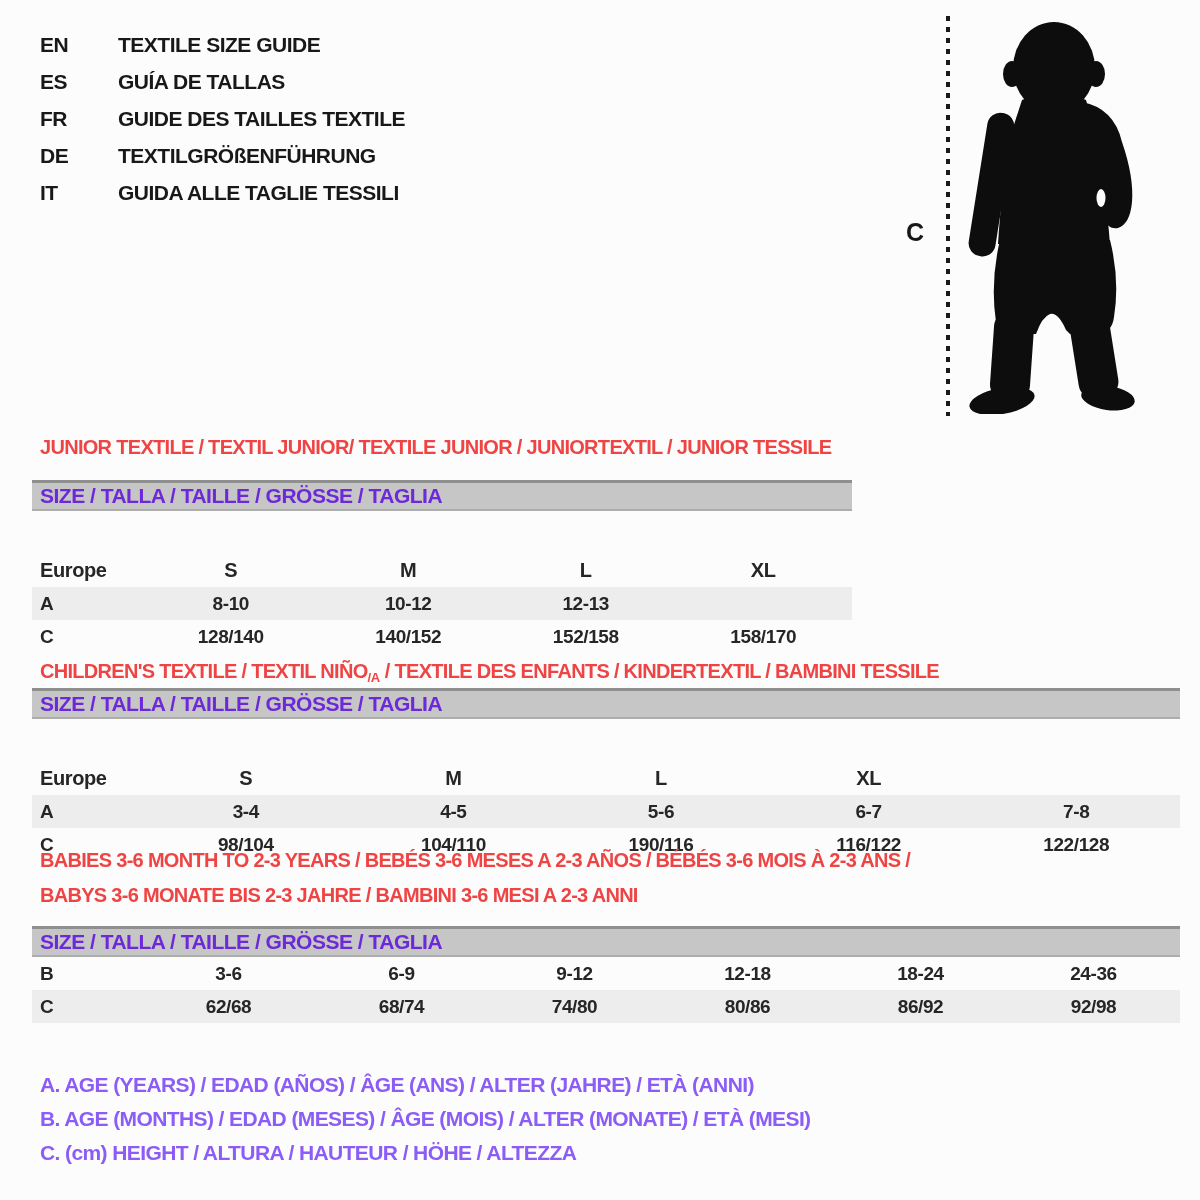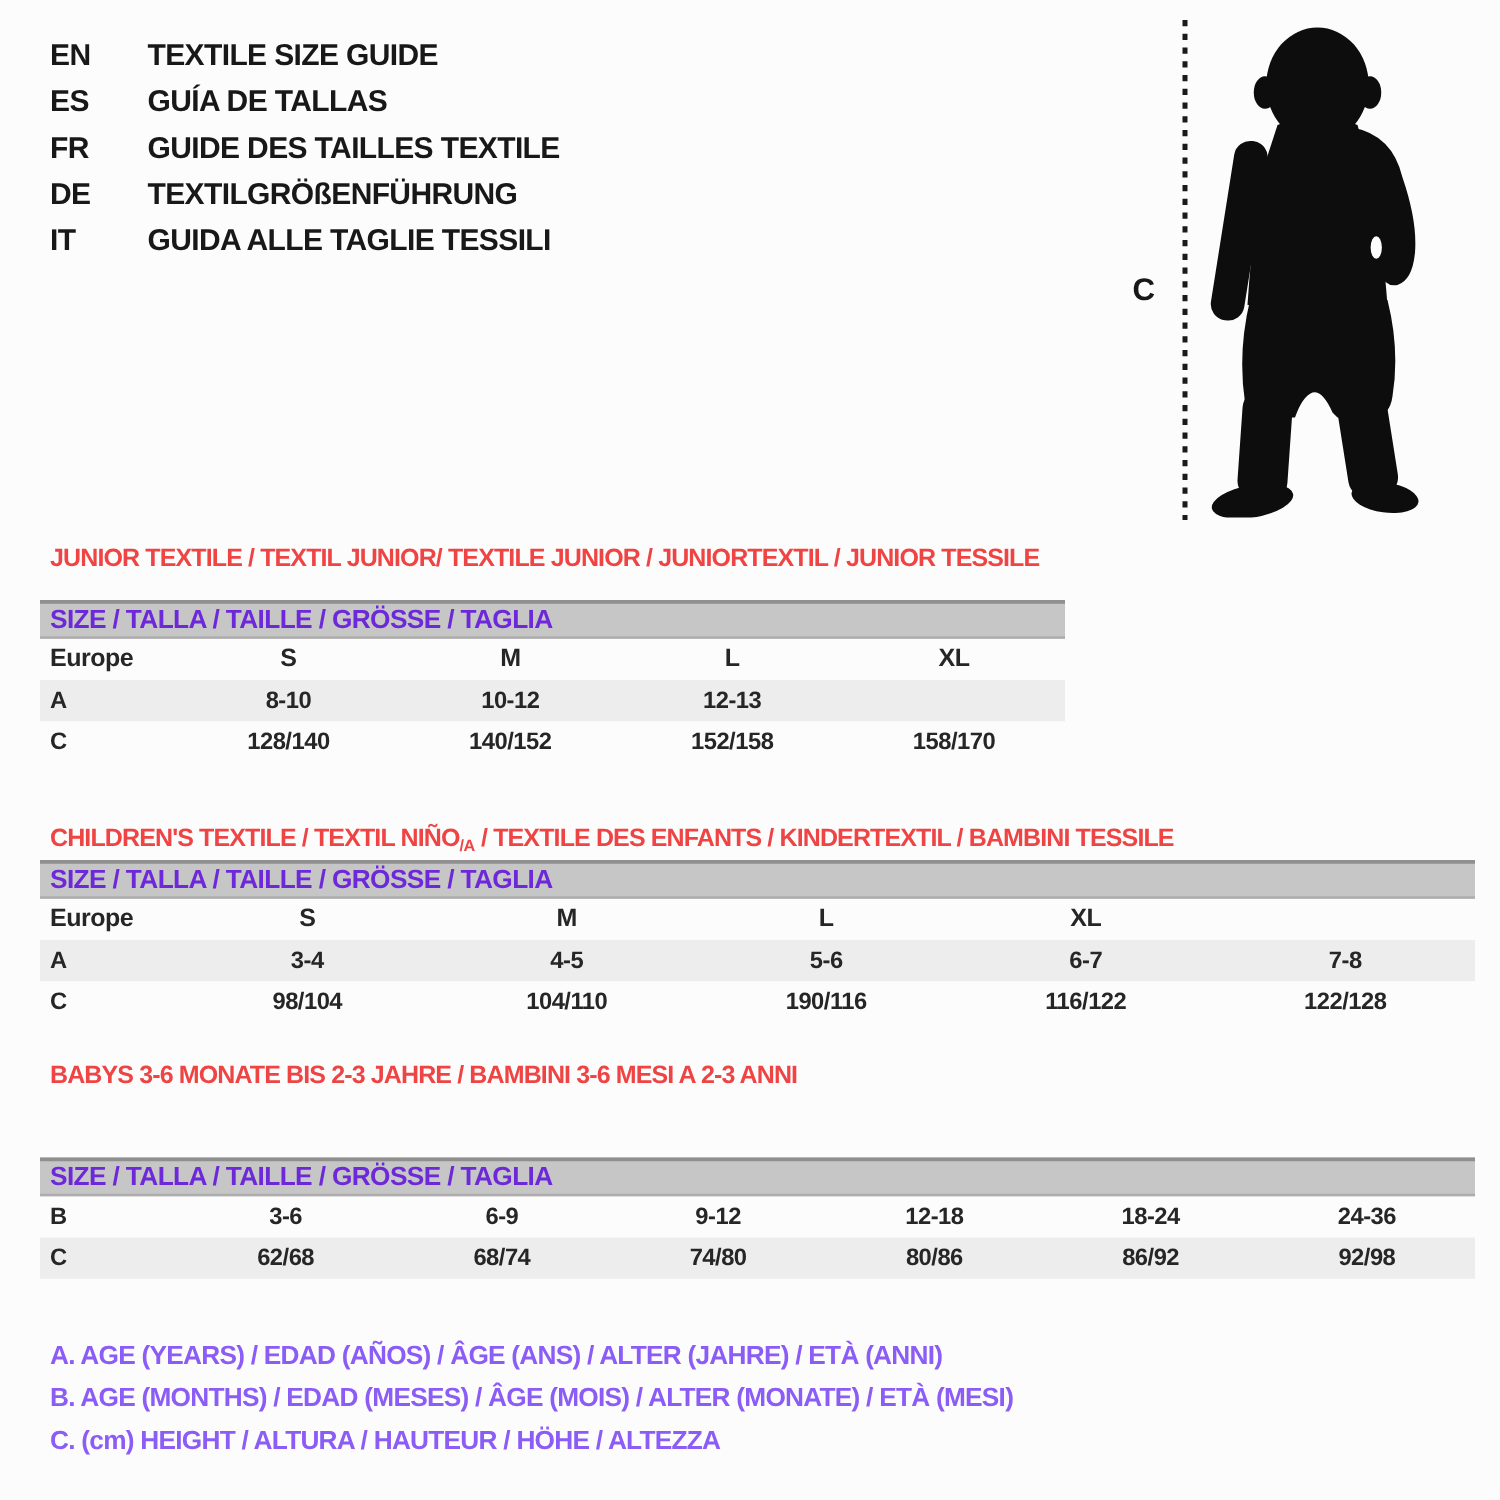--- a/index.html
+++ b/index.html
@@ -9,21 +9,21 @@
     background: #fcfcfc;
     font-family: "Liberation Sans", "DejaVu Sans", sans-serif;
     font-weight: 700;
     color: #181818;
     overflow: hidden;
   }
   .abs { position: absolute; }
 
   
   .lang-block { top: 26px; left: 40px; }
-  .lang-row { display: flex; height: 37px; line-height: 37px; font-size: 24px; letter-spacing: -0.5px; align-items: center; }
+  .lang-row { display: flex; height: 37px; line-height: 37px; font-size: 21px; letter-spacing: -0.5px; align-items: center; }
   .lang-code { width: 78px; }
   .lang-title { white-space: nowrap; }
 
   
   .measure-label { left: 906px; top: 218px; font-size: 25px; }
   .dash-line { left: 944px; top: 16px; }
   .silhouette { left: 962px; top: 12px; }
 
   
   .sec-title { left: 40px; font-size: 20px; letter-spacing: -0.7px; white-space: nowrap; color: #ef4444; }
@@ -46,21 +46,21 @@
     padding-left: 8px;
     font-size: 21px; letter-spacing: -0.5px; color: #6d28d9;
   }
   .trow { display: grid; height: 33px; line-height: 33px; font-size: 19px; letter-spacing: -0.4px; color: #262626; }
   .cols4 { grid-template-columns: 110px repeat(4, 1fr); }
   .cols5 { grid-template-columns: 110px repeat(5, 1fr); }
   .cols6 { grid-template-columns: 110px repeat(6, 1fr); }
   .tlabel { text-align: left; padding-left: 8px; }
   .tcell  { text-align: center; }
   .shaded { background: #ededed; }
-  .row-europe { font-size: 20px; }
+  .row-europe { font-size: 20px; margin-top: 43px; }
 
   
   .footnotes { left: 40px; top: 1068px; }
   .footnote { height: 34px; line-height: 34px; font-size: 21px; letter-spacing: -0.6px; white-space: nowrap; color: #8b5cf6; }
 </style>
 </head>
 <body>
 
 <div class="abs lang-block">
   <div class="lang-row">
@@ -159,20 +159,21 @@
     <div class="tlabel">C</div>
     <div class="tcell">98/104</div>
     <div class="tcell">104/110</div>
     <div class="tcell">190/116</div>
     <div class="tcell">116/122</div>
     <div class="tcell">122/128</div>
   </div>
 </div>
 
 <div class="abs sec-title title-babies">
+  <div>BABIES 3-6 MONTH TO 2-3 YEARS / BEBÉS 3-6 MESES A 2-3 AÑOS / BÉBÉS 3-6 MOIS À 2-3 ANS /</div>
   <div>BABYS 3-6 MONATE BIS 2-3 JAHRE / BAMBINI 3-6 MESI A 2-3 ANNI</div>
 </div>
 
 <div class="abs stable t-babies">
   <div class="size-head">SIZE / TALLA / TAILLE / GRÖSSE / TAGLIA</div>
   <div class="trow cols6">
     <div class="tlabel">B</div>
     <div class="tcell">3-6</div>
     <div class="tcell">6-9</div>
     <div class="tcell">9-12</div>

